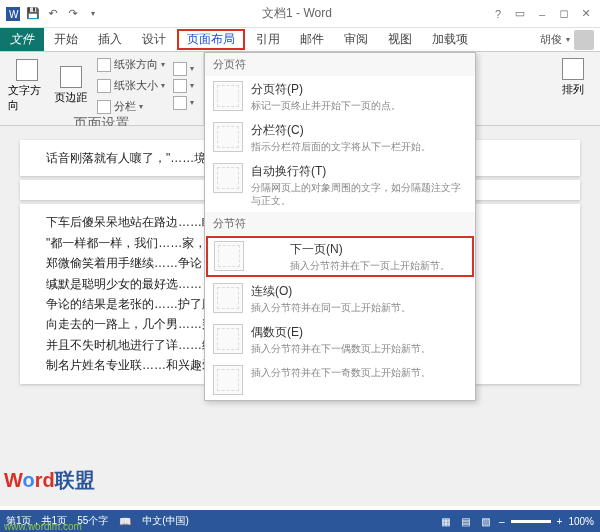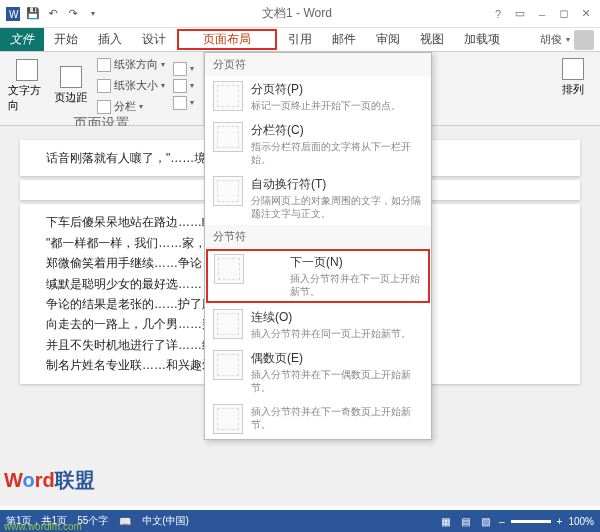--- a/index.html
+++ b/index.html
@@ -6,36 +6,36 @@
 body { width: 600px; height: 532px; background: #fff; overflow: hidden; position: relative; font-size: 11px; }
 .titlebar { height: 28px; background: #fff; display: flex; align-items: center; border-bottom: 1px solid #e0e0e0; }
 .qat { display: flex; align-items: center; gap: 2px; padding: 0 4px; }
 .qat-ico { width: 18px; height: 18px; display: flex; align-items: center; justify-content: center; color: #555; }
 .title { flex: 1; text-align: center; color: #666; font-size: 12px; }
 .wincontrols { display: flex; gap: 2px; padding-right: 4px; }
 .wc { width: 20px; height: 18px; display: flex; align-items: center; justify-content: center; color: #777; }
 .tabs { height: 24px; background: #fff; display: flex; align-items: stretch; border-bottom: 1px solid #ccc; }
 .tab { padding: 3px 10px; font-size: 12px; color: #444; cursor: pointer; display: flex; align-items: center; }
 .tab.file { background: #0f766e; color: #fff; font-style: italic; }
-.tab.active { border: 2px solid #d93025; margin: 1px; padding: 1px 24px; color: #c2410c; }
+.tab.active { border: 2px solid #d93025; margin: 1px; padding: 1px 8px; color: #1d4ed8; }
 .user-area { margin-left: auto; display: flex; align-items: center; gap: 4px; padding-right: 6px; color: #555; }
 .avatar { width: 20px; height: 20px; background: #ccc; border-radius: 2px; }
 .ribbon { height: 74px; background: #f3f3f3; display: flex; border-bottom: 1px solid #ccc; position: relative; }
 .rgroup { border-right: 1px solid #ddd; padding: 4px 6px; display: flex; flex-direction: column; }
 .rgroup-row { display: flex; gap: 2px; align-items: center; }
 .rgroup-lbl { font-size: 14px; color: #666; text-align: center; margin-top: auto; }
 .bigbtn { display: flex; flex-direction: column; align-items: center; width: 42px; padding: 2px; gap: 2px; }
 .bigbtn-ico { width: 22px; height: 22px; border: 1px solid #888; background: #fff; }
 .smallbtn { display: flex; align-items: center; gap: 3px; padding: 1px 3px; font-size: 11px; color: #444; }
 .si { width: 14px; height: 14px; border: 1px solid #aaa; background: #fff; display: inline-block; }
 .carat { color: #666; font-size: 8px; }
 .doc-area { position: relative; background: #f0f0f0; height: 380px; padding: 10px 0; }
 .page { background: #fff; margin: 4px 20px; padding: 8px 26px; box-shadow: 0 1px 3px rgba(0,0,0,.2); font-size: 12px; line-height: 1.7; color: #222; min-height: 40px; }
 .page.short { min-height: 20px; }
-.dropdown { position: absolute; left: 204px; top: 52px; width: 228px; background: #fff; border: 1px solid #bbb; box-shadow: 2px 2px 6px rgba(0,0,0,.2); z-index: 10; }
+.dropdown { position: absolute; left: 204px; top: 52px; width: 272px; background: #fff; border: 1px solid #bbb; box-shadow: 2px 2px 6px rgba(0,0,0,.2); z-index: 10; }
 .dd-section-h { padding: 4px 8px; font-size: 11px; color: #666; background: #f7f7f7; }
 .dd-item { display: flex; padding: 5px 8px; gap: 8px; align-items: flex-start; }
 .dd-item.hl { border: 2px solid #d93025; margin: 1px; padding: 3px 6px; gap: 46px; }
 .dd-ico { width: 30px; height: 30px; border: 1px solid #ccc; background: #fafafa; flex-shrink: 0; position: relative; }
 .dd-ico::after { content: ''; position: absolute; inset: 3px; border: 1px dashed #ddd; }
 .dd-txt { flex: 1; }
 .dd-title { font-size: 12px; color: #333; }
 .dd-desc { font-size: 10px; color: #888; line-height: 1.3; margin-top: 1px; }
 .statusbar { position: absolute; bottom: 0; left: 0; right: 0; height: 22px; background: #2b579a; color: #fff; display: flex; align-items: center; font-size: 10px; padding: 0 6px; gap: 10px; }
 .sb-right { margin-left: auto; display: flex; align-items: center; gap: 6px; }

